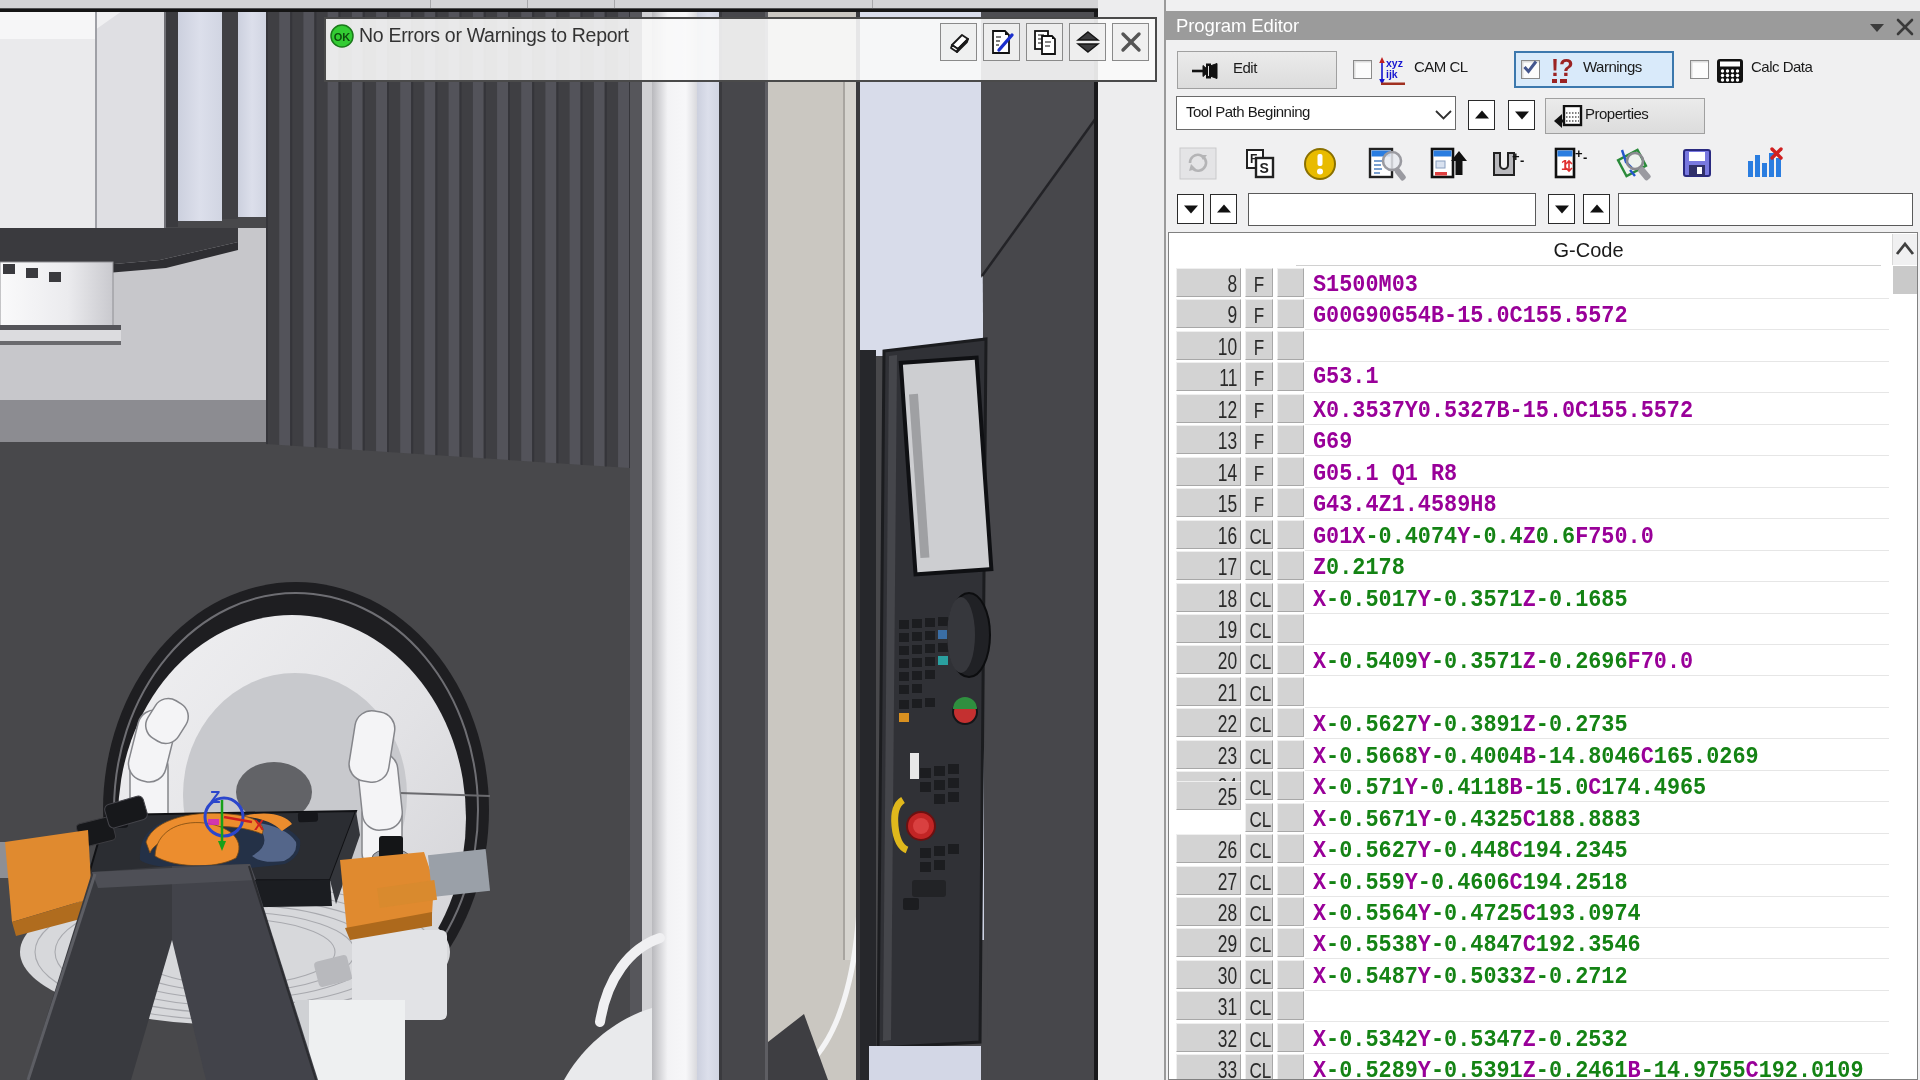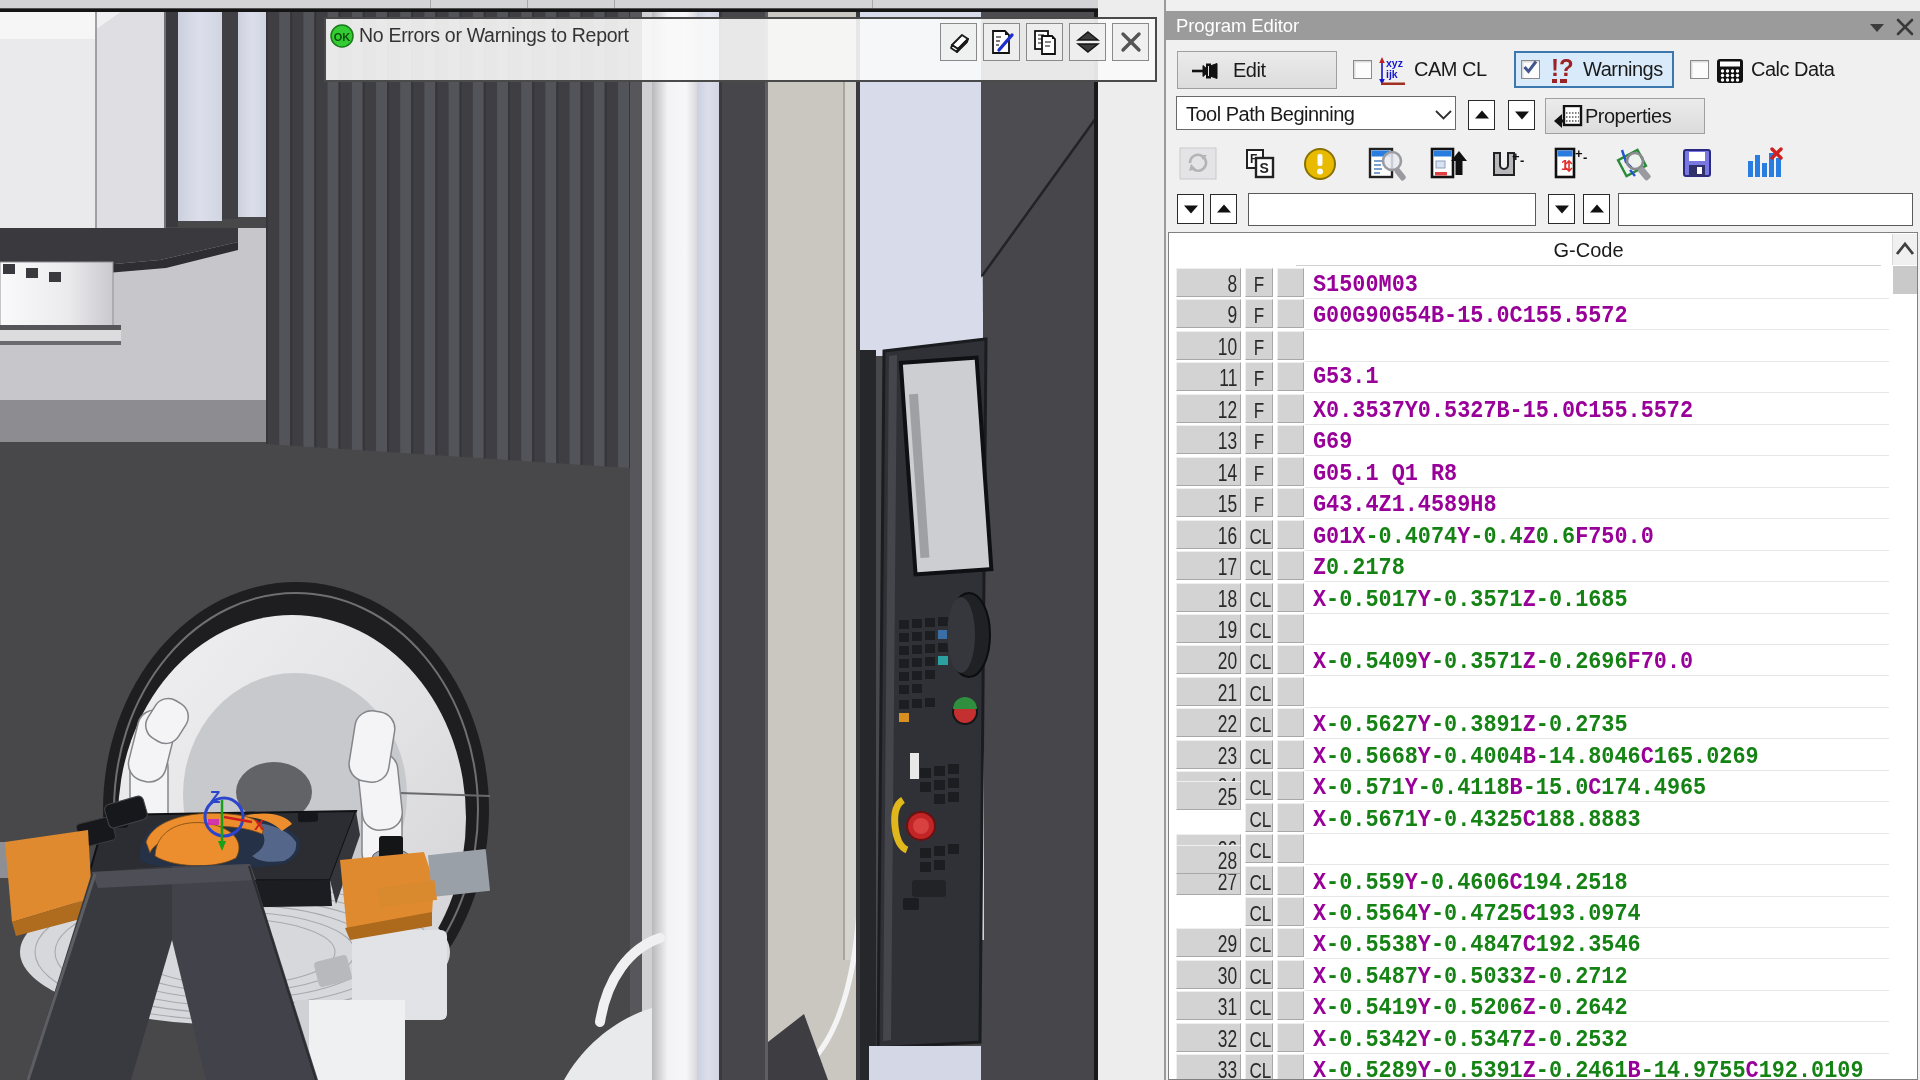--- a/index.html
+++ b/index.html
@@ -8,21 +8,21 @@
 #obar { position:absolute; left:324px; top:17px; width:833px; height:65px;
   background:rgba(250,250,250,0.9); border:2px solid #4a4a4a; }
 #obartext { left:359px; top:24px; font-size:19.5px; letter-spacing:-0.3px; color:#333; }
 .obtn { position:absolute; top:23px; width:37px; height:38px; background:rgba(238,238,238,0.9);
   border:1.6px solid #8a8a8a; display:flex; align-items:center; justify-content:center; }
 #panelbg { position:absolute; left:1164px; top:0; width:756px; height:1080px; background:#f0f0f1;
   border-left:2px solid #9a9a9a; }
 #ptitle { position:absolute; left:1166px; top:11px; width:754px; height:29px; background:#9b9b9b;
   color:#fff; font-size:18.5px; line-height:29px; padding-left:10px; letter-spacing:-0.1px; }
 .btn { position:absolute; background:linear-gradient(#ebebeb,#dcdcdc); border:1.6px solid #a0a0a0; }
-.lbl { font-size:20px; letter-spacing:-0.5px; color:#1a1a1a; white-space:nowrap;text-align:right; }
+.lbl { font-size:15px; letter-spacing:-0.5px; color:#1a1a1a; white-space:nowrap;text-align:right; }
 .cb { position:absolute; width:19px; height:19px; background:#fcfcfc; border:1.6px solid #8a8a8a; box-shadow:inset 1.5px 1.5px 0 #dcdcdc; }
 .sbtn { position:absolute; width:27px; height:30px; background:#fff; border:1.6px solid #2a2a2a;
   display:flex; align-items:center; justify-content:center; }
 .field { position:absolute; height:33px; background:#fff; border:1.6px solid #5a5a5a; }
 #tbl { position:absolute; left:1168px; top:232px; width:750px; height:848px; background:#fff;
   border:1.6px solid #808080; overflow:hidden; }
 #thead { position:absolute; left:127px; top:0; width:585px; height:33px; text-align:center;
   font-size:20px; color:#1a1a1a; line-height:34px; border-bottom:1px solid #d0d0d0; }
 #sup { position:absolute; left:723px; top:1px; width:25px; height:31px; background:#f0f0f1;
   border-left:1px solid #d8d8d8; display:flex; align-items:center; justify-content:center; }
@@ -669,45 +669,45 @@
 <div class="code" style="top:773.2px"><span class="cs"><span class="p">X</span><span class="g">-0.571</span><span class="p">Y</span><span class="g">-0.4118</span><span class="p">B</span><span class="g">-15.0</span><span class="p">C</span><span class="g">174.4965</span></span></div>
 <div class="hl" style="top:800.2px"></div>
 <div class="cell num" style="top:780px"><span class="ns">25</span></div>
 <div class="cell fc" style="top:801.6px"><span class="fs">CL</span></div>
 <div class="cell aux" style="top:801.6px"></div>
 <div class="code" style="top:804.6px"><span class="cs"><span class="p">X</span><span class="g">-0.5671</span><span class="p">Y</span><span class="g">-0.4325</span><span class="p">C</span><span class="g">188.8883</span></span></div>
 <div class="hl" style="top:831.6px"></div>
 <div class="cell num" style="top:833.1px"><span class="ns">26</span></div>
 <div class="cell fc" style="top:833.1px"><span class="fs">CL</span></div>
 <div class="cell aux" style="top:833.1px"></div>
+<div class="code" style="top:836.1px"><span class="cs"><span class="p">X</span><span class="g">-0.5627</span><span class="p">Y</span><span class="g">-0.448</span><span class="p">C</span><span class="g">194.2345</span></span></div>
 <div class="hl" style="top:863.1px"></div>
 <div class="cell num" style="top:864.5px"><span class="ns">27</span></div>
 <div class="cell fc" style="top:864.5px"><span class="fs">CL</span></div>
 <div class="cell aux" style="top:864.5px"></div>
 <div class="code" style="top:867.5px"><span class="cs"><span class="p">X</span><span class="g">-0.559</span><span class="p">Y</span><span class="g">-0.4606</span><span class="p">C</span><span class="g">194.2518</span></span></div>
 <div class="hl" style="top:894.5px"></div>
-<div class="cell num" style="top:844px"><span class="ns">28</span></div>
+<div class="cell num" style="top:896.0px"><span class="ns">28</span></div>
 <div class="cell fc" style="top:896.0px"><span class="fs">CL</span></div>
 <div class="cell aux" style="top:896.0px"></div>
 <div class="code" style="top:899.0px"><span class="cs"><span class="p">X</span><span class="g">-0.5564</span><span class="p">Y</span><span class="g">-0.4725</span><span class="p">C</span><span class="g">193.0974</span></span></div>
 <div class="hl" style="top:926.0px"></div>
 <div class="cell num" style="top:927.4px"><span class="ns">29</span></div>
 <div class="cell fc" style="top:927.4px"><span class="fs">CL</span></div>
 <div class="cell aux" style="top:927.4px"></div>
 <div class="code" style="top:930.4px"><span class="cs"><span class="p">X</span><span class="g">-0.5538</span><span class="p">Y</span><span class="g">-0.4847</span><span class="p">C</span><span class="g">192.3546</span></span></div>
 <div class="hl" style="top:957.4px"></div>
 <div class="cell num" style="top:958.9px"><span class="ns">30</span></div>
 <div class="cell fc" style="top:958.9px"><span class="fs">CL</span></div>
 <div class="cell aux" style="top:958.9px"></div>
 <div class="code" style="top:961.9px"><span class="cs"><span class="p">X</span><span class="g">-0.5487</span><span class="p">Y</span><span class="g">-0.5033</span><span class="p">Z</span><span class="g">-0.2712</span></span></div>
 <div class="hl" style="top:988.9px"></div>
 <div class="cell num" style="top:990.4px"><span class="ns">31</span></div>
 <div class="cell fc" style="top:990.4px"><span class="fs">CL</span></div>
 <div class="cell aux" style="top:990.4px"></div>
-<div class="code" style="top:993.4px"><span class="cs"><span class="p">X</span><span class="g">-0.5419</span><span class="p">Y</span><span class="g">-0.5206</span><span class="p">Z</span><span class="g">-0.2642</span></span></div>
 <div class="hl" style="top:1020.3px"></div>
 <div class="cell num" style="top:1021.8px"><span class="ns">32</span></div>
 <div class="cell fc" style="top:1021.8px"><span class="fs">CL</span></div>
 <div class="cell aux" style="top:1021.8px"></div>
 <div class="code" style="top:1024.8px"><span class="cs"><span class="p">X</span><span class="g">-0.5342</span><span class="p">Y</span><span class="g">-0.5347</span><span class="p">Z</span><span class="g">-0.2532</span></span></div>
 <div class="hl" style="top:1051.8px"></div>
 <div class="cell num" style="top:1053.2px"><span class="ns">33</span></div>
 <div class="cell fc" style="top:1053.2px"><span class="fs">CL</span></div>
 <div class="cell aux" style="top:1053.2px"></div>
 <div class="code" style="top:1056.2px"><span class="cs"><span class="p">X</span><span class="g">-0.5289</span><span class="p">Y</span><span class="g">-0.5391</span><span class="p">Z</span><span class="g">-0.2461</span><span class="p">B</span><span class="g">-14.9755</span><span class="p">C</span><span class="g">192.0109</span></span></div>

